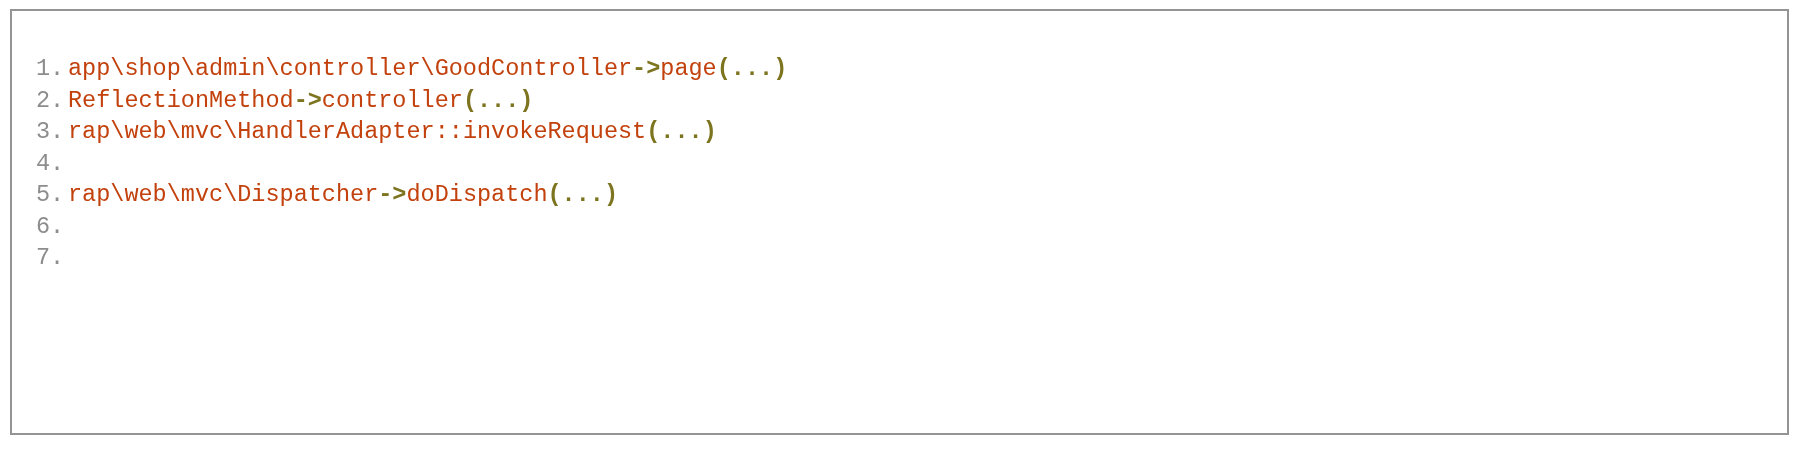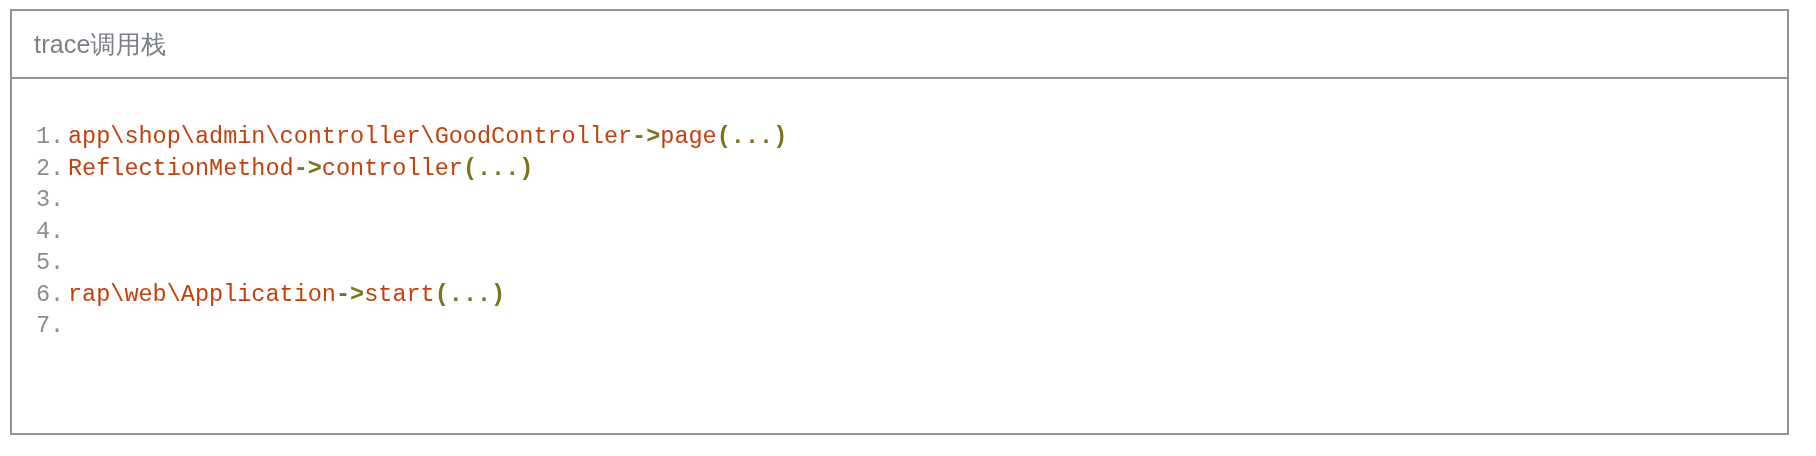--- a/index.html
+++ b/index.html
@@ -83,29 +83,26 @@
   .tok-class  { color: #c2410c; font-family: Liberation Mono, monospace; }
   .tok-kw     { color: #1414c8; }
   .tok-op     { color: #7d7420; font-weight: bold; }
   .tok-args   { color: #7d7420; font-weight: bold; }
 </style>
 </head>
 <body>
 
 <div class="trace-panel">
 
-  <div class="trace-header">
-    <span class="trace-header-title">trace调用栈</span>
-  </div>
 
   <div class="trace-body">
     <ol class="trace-list" id="trace-list">
         <li class="trace-line"><span class="line-number">1.</span><span class="line-content"><span class="tok-plain">app\shop\admin\controller\GoodController</span><span class="tok-op">-&gt;</span><span class="tok-plain">page</span><span class="tok-args">(...)</span></span></li>
         <li class="trace-line"><span class="line-number">2.</span><span class="line-content"><span class="tok-class">ReflectionMethod</span><span class="tok-op">-&gt;</span><span class="tok-plain">controller</span><span class="tok-args">(...)</span></span></li>
-        <li class="trace-line"><span class="line-number">3.</span></li>
+        <li class="trace-line"><span class="line-number">3.</span><span class="line-content"><span class="tok-plain">rap\web\mvc\HandlerAdapter</span><span class="tok-plain">::</span><span class="tok-plain">invokeRequest</span><span class="tok-args">(...)</span></span></li>
         <li class="trace-line"><span class="line-number">4.</span></li>
-        <li class="trace-line"><span class="line-number">5.</span></li>
-        <li class="trace-line"><span class="line-number">6.</span><span class="line-content"><span class="tok-plain">rap\web\Application</span><span class="tok-op">-&gt;</span><span class="tok-plain">start</span><span class="tok-args">(...)</span></span></li>
+        <li class="trace-line"><span class="line-number">5.</span><span class="line-content"><span class="tok-plain">rap\web\mvc\Dispatcher</span><span class="tok-op">-&gt;</span><span class="tok-plain">doDispatch</span><span class="tok-args">(...)</span></span></li>
+        <li class="trace-line"><span class="line-number">6.</span></li>
         <li class="trace-line"><span class="line-number">7.</span></li>
       </ol>
   </div>
 
 </div>
 
 </body></html>

